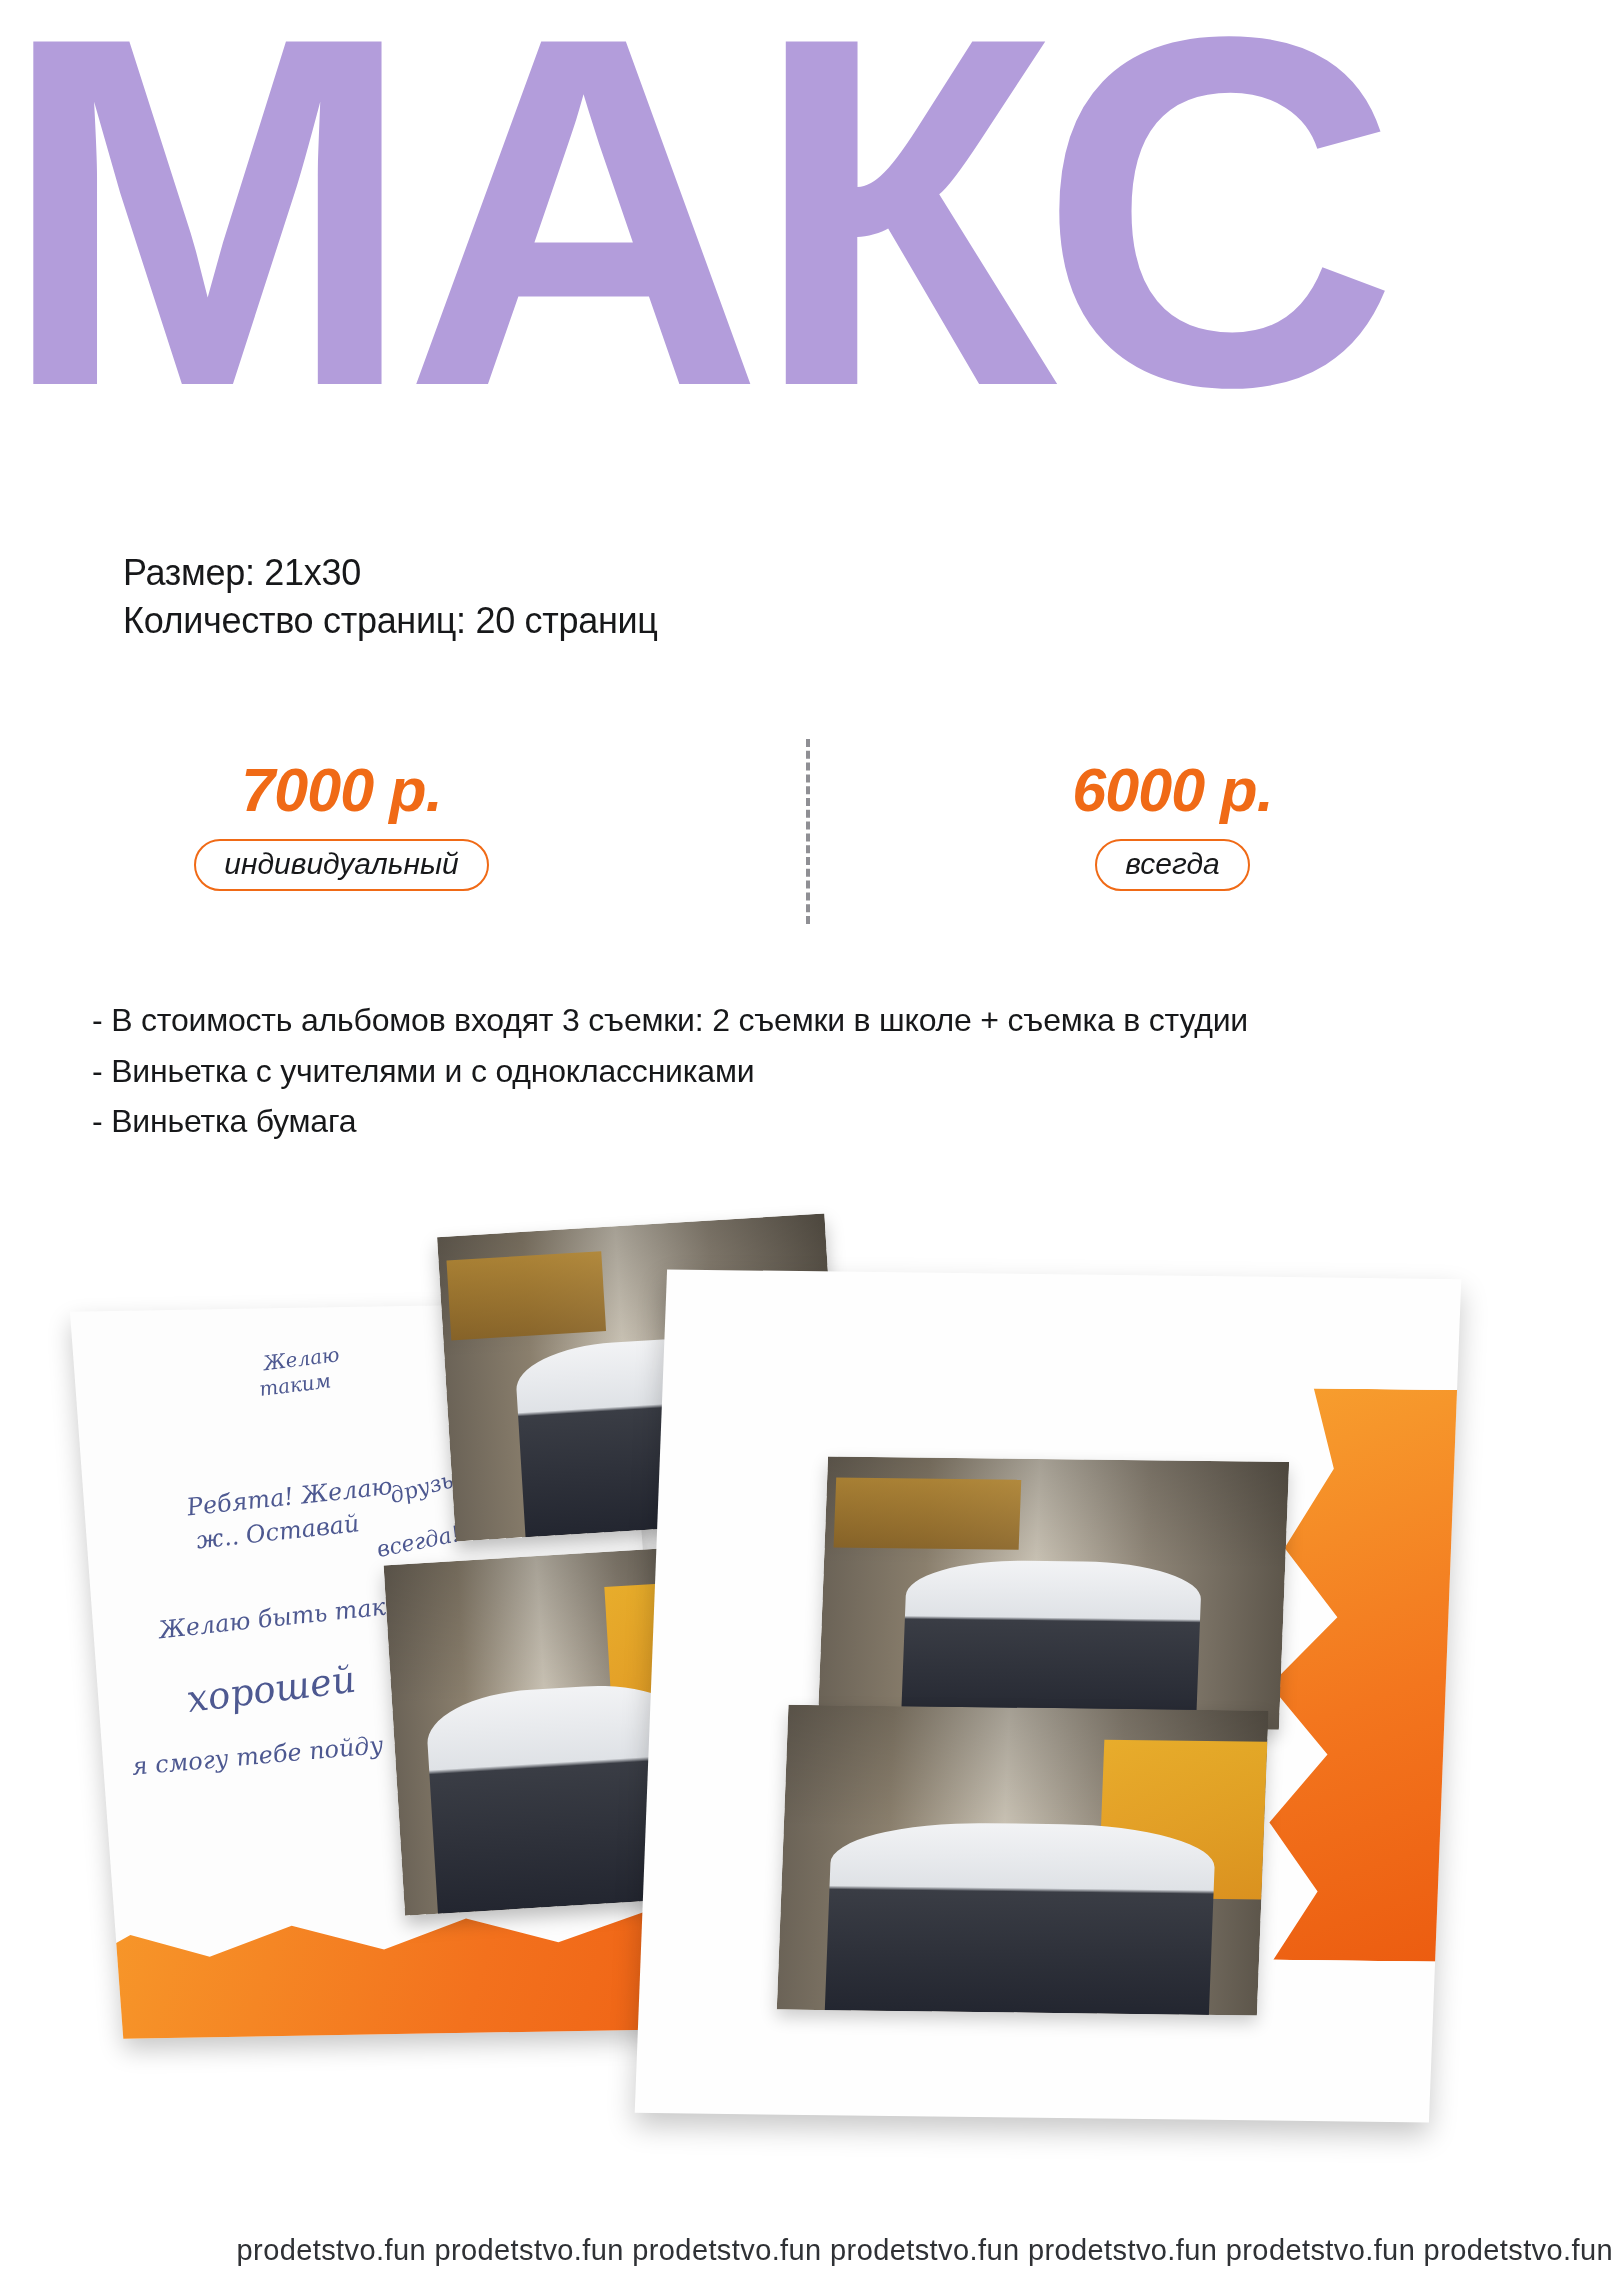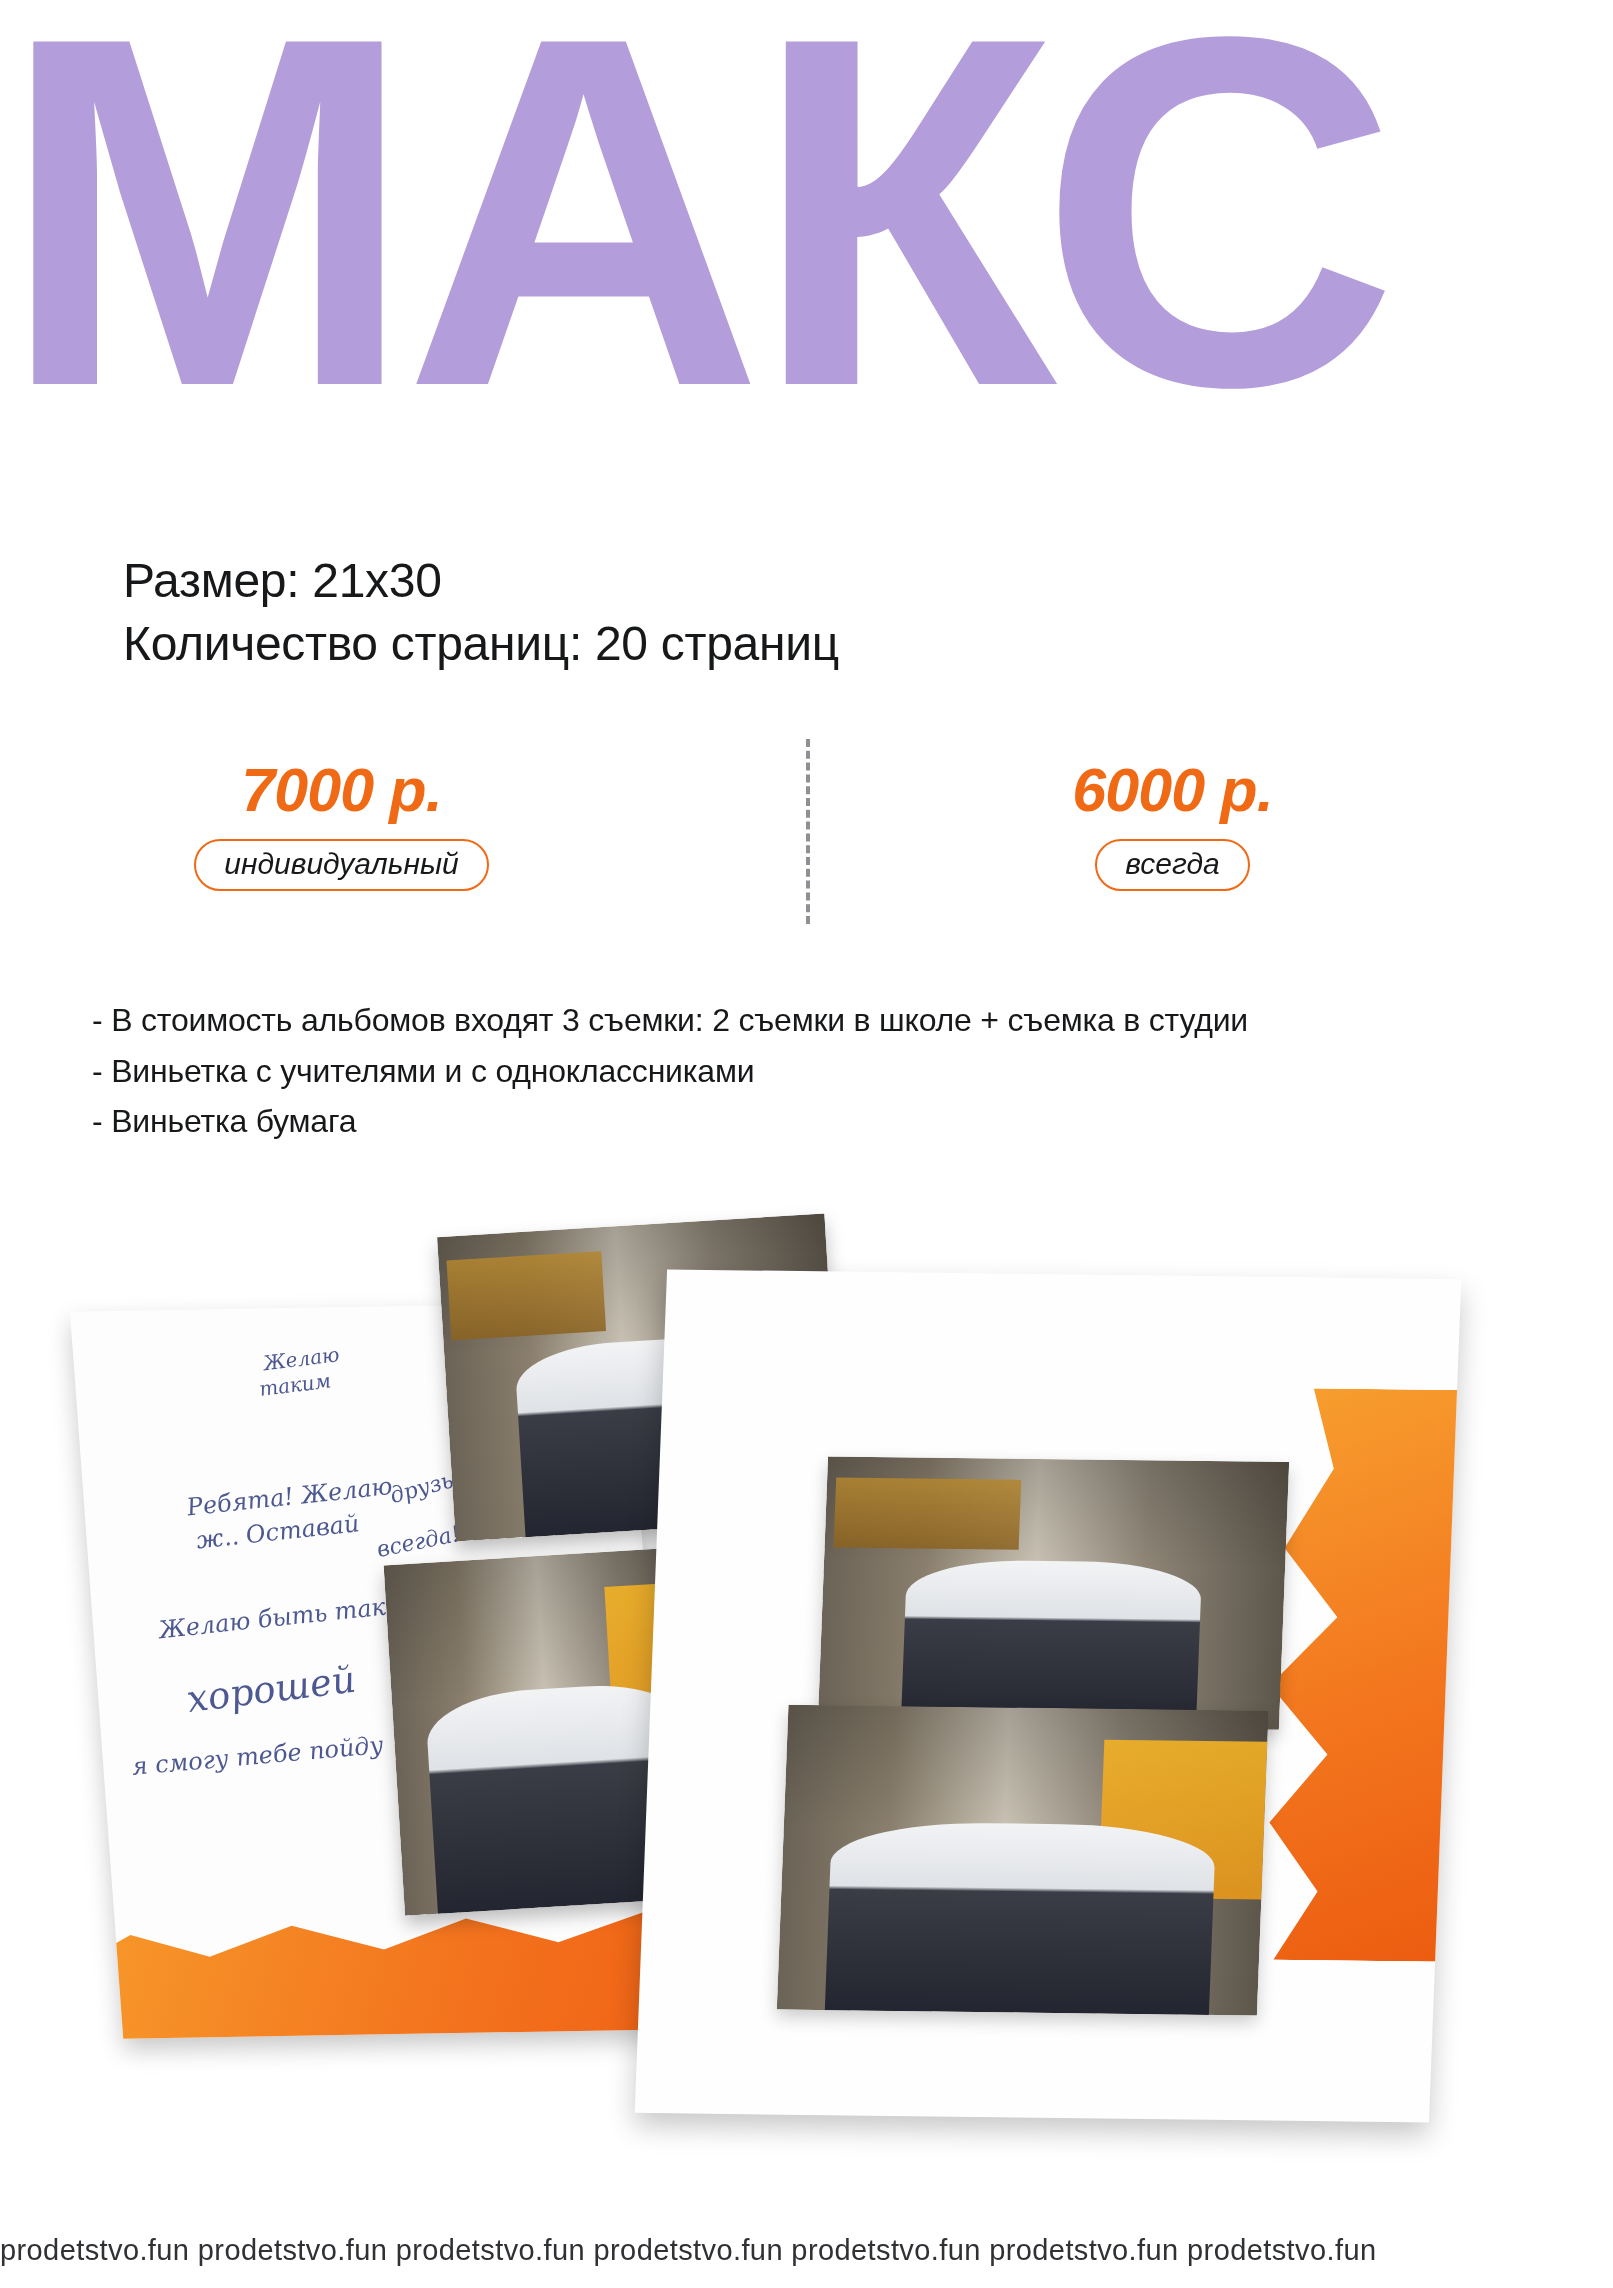--- a/index.html
+++ b/index.html
@@ -33,21 +33,21 @@
   }
 
   
   .specs {
     position: absolute;
     top: 549px;
     left: 123px;
     width: 1384px;
   }
   .spec-line {
-    font-size: 48px;
+    font-size: 36px;
     line-height: 1.32;
     font-weight: 400;
     color: #17181a;
     letter-spacing: -0.3px;
   }
 
   
   .price-block {
     position: absolute;
     top: 757px;
@@ -266,21 +266,21 @@
     background: linear-gradient(180deg,#f3b224,#e8981a);
     opacity: .9;
   }
 
   
   .footer {
     position: absolute;
     left: 0;
     bottom: 22px;
     width: 1613px;
-    text-align: left;
+    text-align: right;
     font-size: 29px;
     color: #2f3135;
     letter-spacing: 0.4px;
     white-space: nowrap;
   }
 </style>
 </head>
 <body>
 
 <div class="headline">МАКС</div>

